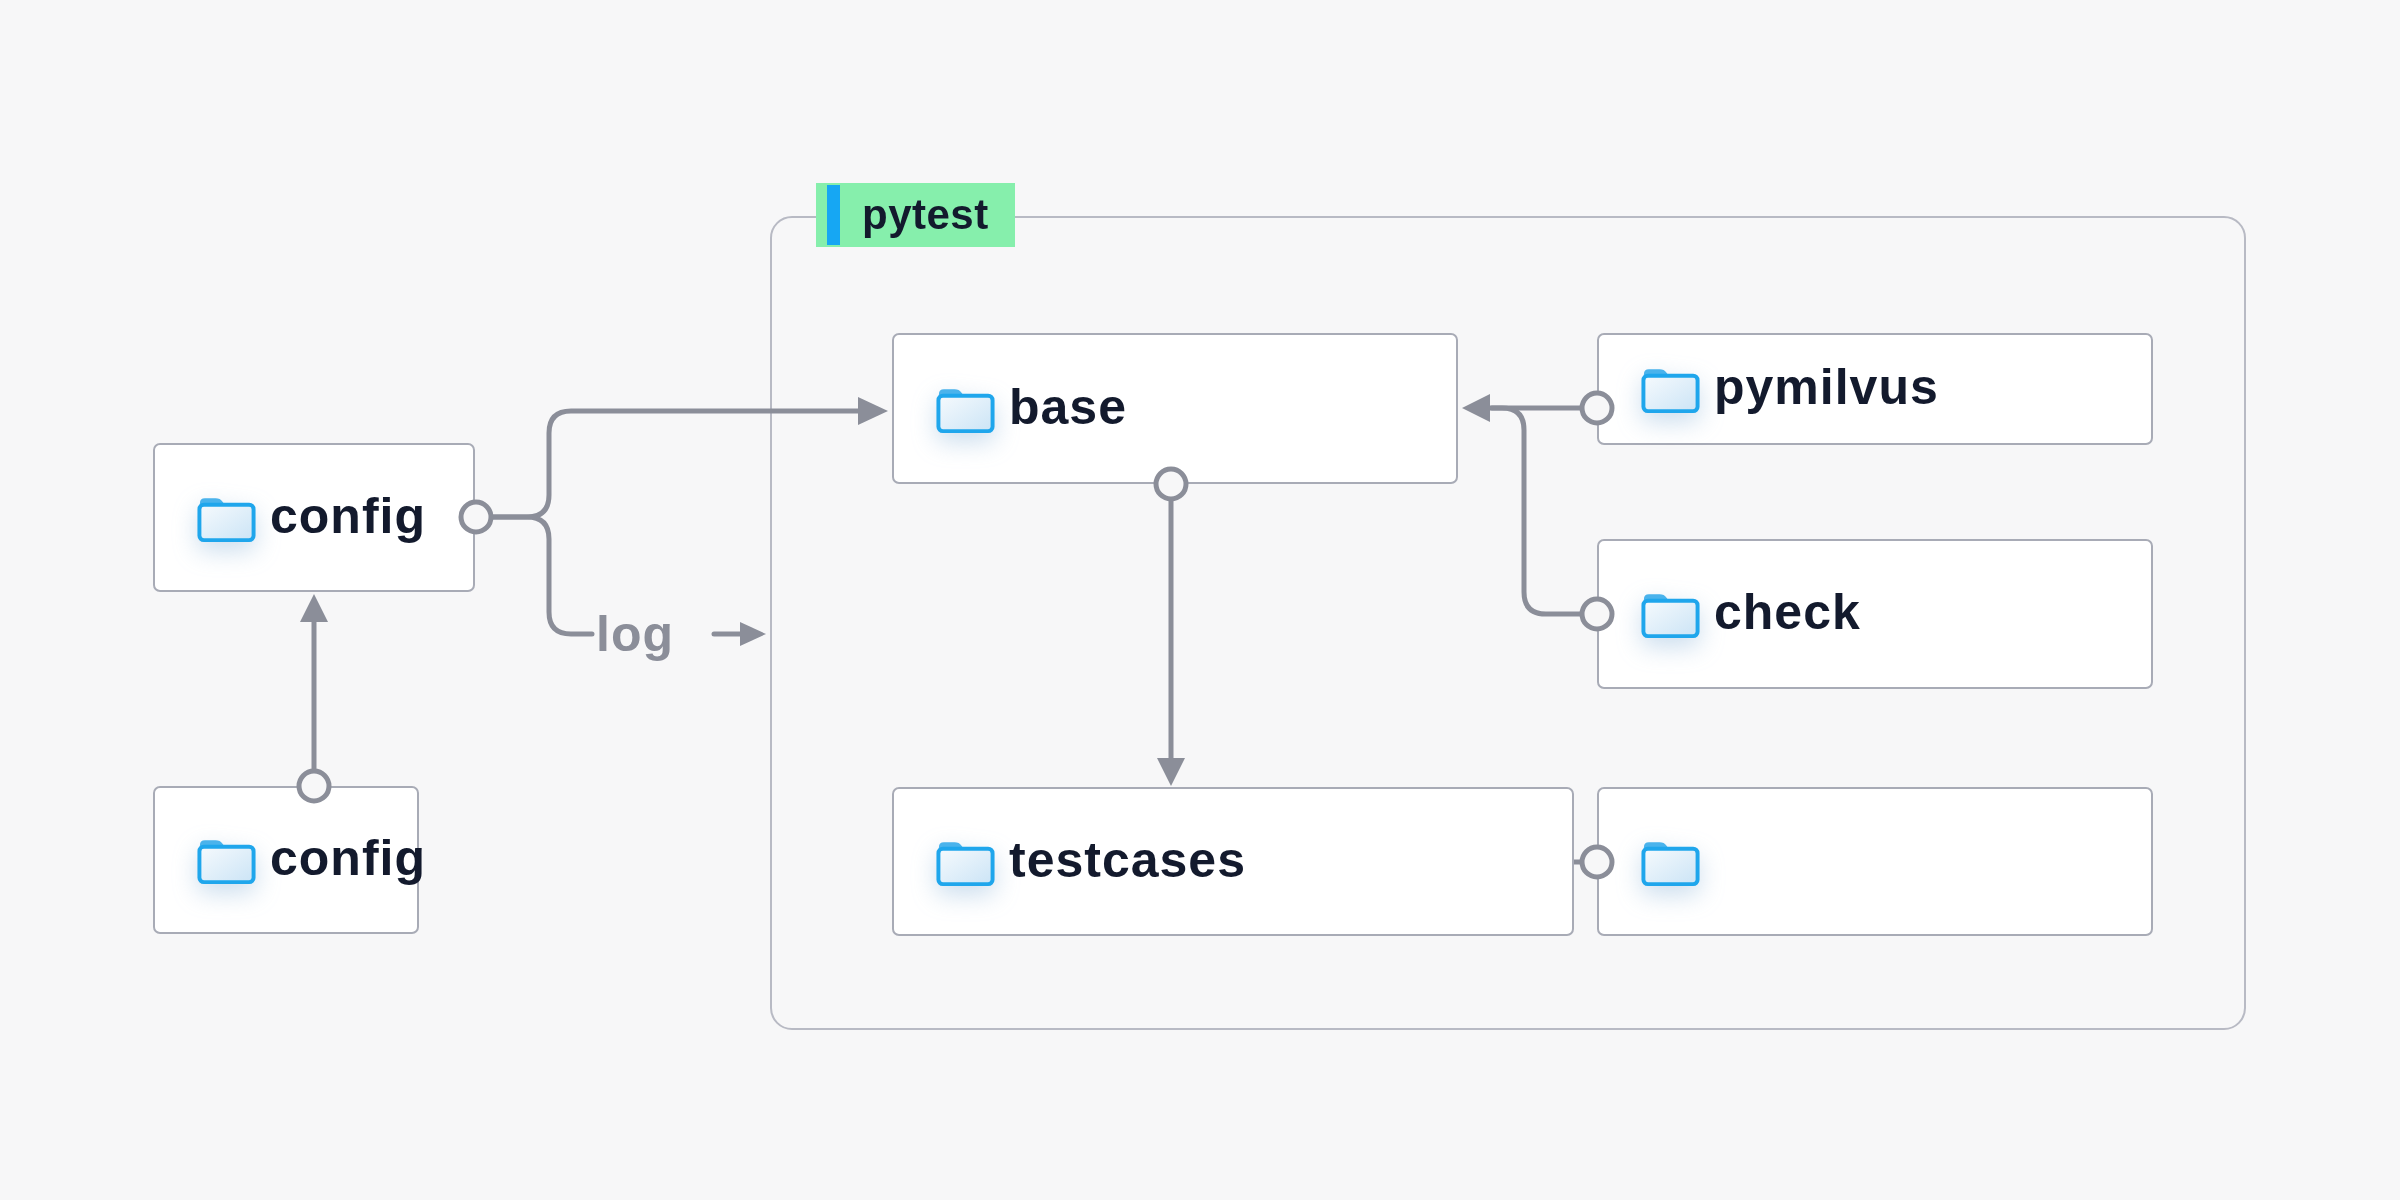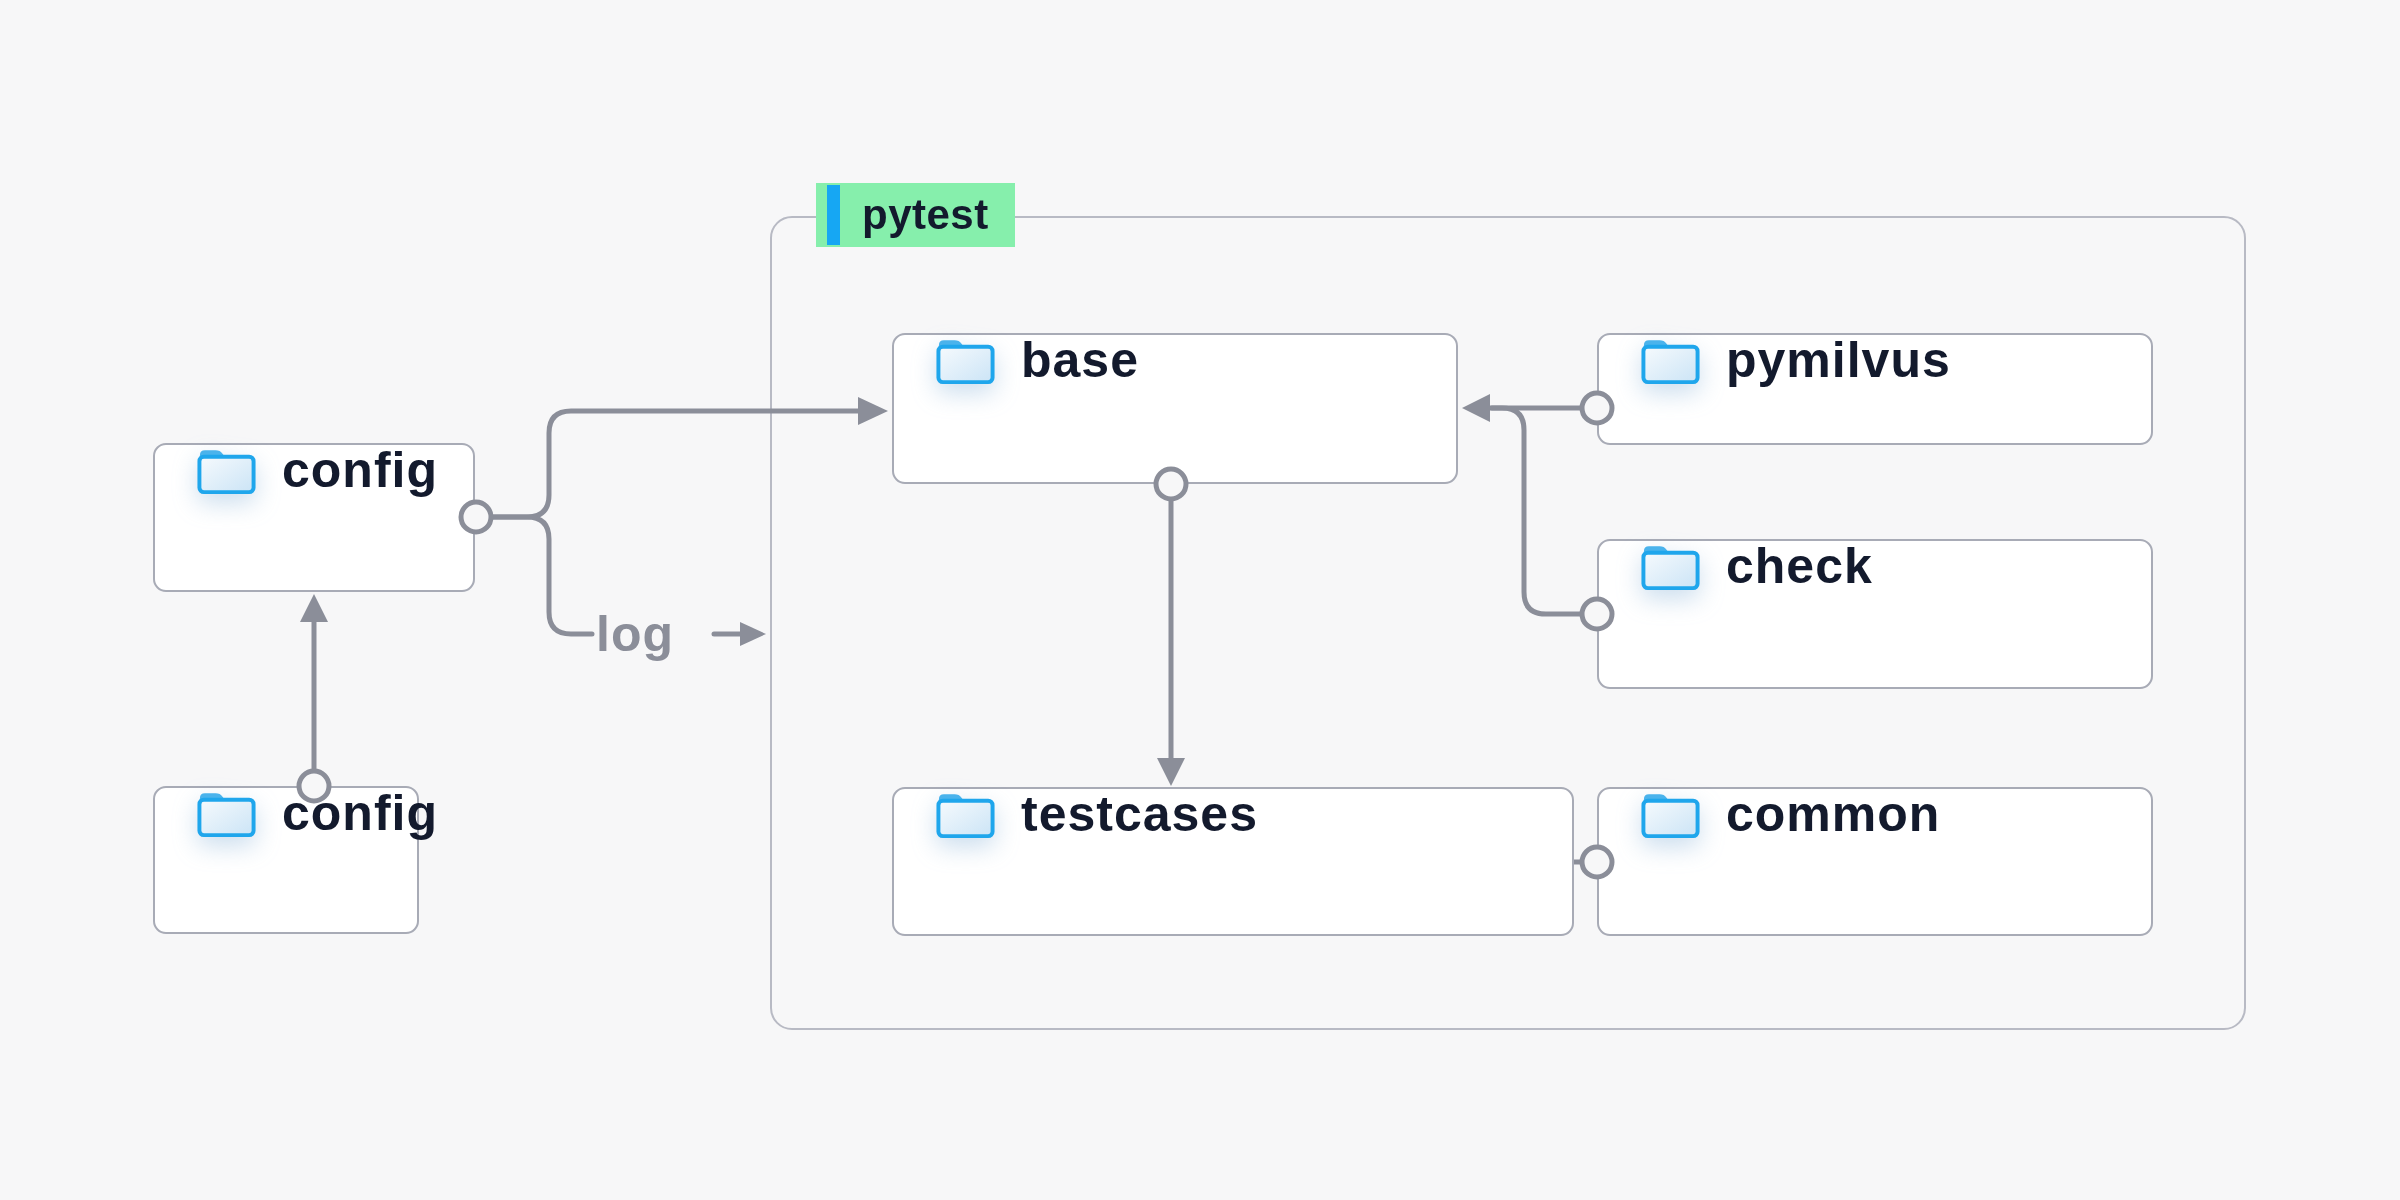--- a/index.html
+++ b/index.html
@@ -63,26 +63,26 @@
     pointer-events: none;
   }
   svg.lines-layer { z-index: 2; }
   svg.circles-layer { z-index: 4; }
 
   
   .node {
     position: absolute;
     background: #ffffff;
     border: 2px solid #a8abb6;
-    border-radius: 13px;
+    border-radius: 7px;
     box-sizing: border-box;
     display: flex;
-    align-items: flex-start;
+    align-items: center;
     padding-left: 40px;
-    gap: 24px;
+    gap: 12px;
     z-index: 3;
   }
   .node-label {
     font-size: 50px;
     font-weight: 700;
     letter-spacing: 1px;
     color: #131a2d;
     line-height: 1;
     padding-bottom: 4px;
   }
@@ -206,21 +206,20 @@
       <rect x="4.5" y="11.5" width="55" height="36" rx="4.5" fill="url(#folderGrad)" stroke="#1fa6ec" stroke-width="4"></rect>
     </svg>
     <span class="node-label">testcases</span>
   </div>
 
   <div class="node n-common">
     <svg class="folder-icon" viewBox="0 0 64 50">
       <path d="M5 16 V10 Q5 5 10 5 H21 Q25.5 5 28 8.5 L31.5 13.5 L5 16 Z" fill="#4ab3ec"></path>
       <rect x="4.5" y="11.5" width="55" height="36" rx="4.5" fill="url(#folderGrad)" stroke="#1fa6ec" stroke-width="4"></rect>
     </svg>
-    <span class="node-label">common</span>
   </div>
 
   <svg class="circles-layer" viewBox="0 0 2400 1200">
     <g fill="#f7f7f8" stroke="#8b8e99" stroke-width="5">
       <circle cx="476" cy="517" r="15"></circle>
       <circle cx="314" cy="786" r="15"></circle>
       <circle cx="1171" cy="484" r="15"></circle>
       <circle cx="1597" cy="408" r="15"></circle>
       <circle cx="1597" cy="614" r="15"></circle>
       <circle cx="1597" cy="862" r="15"></circle>

